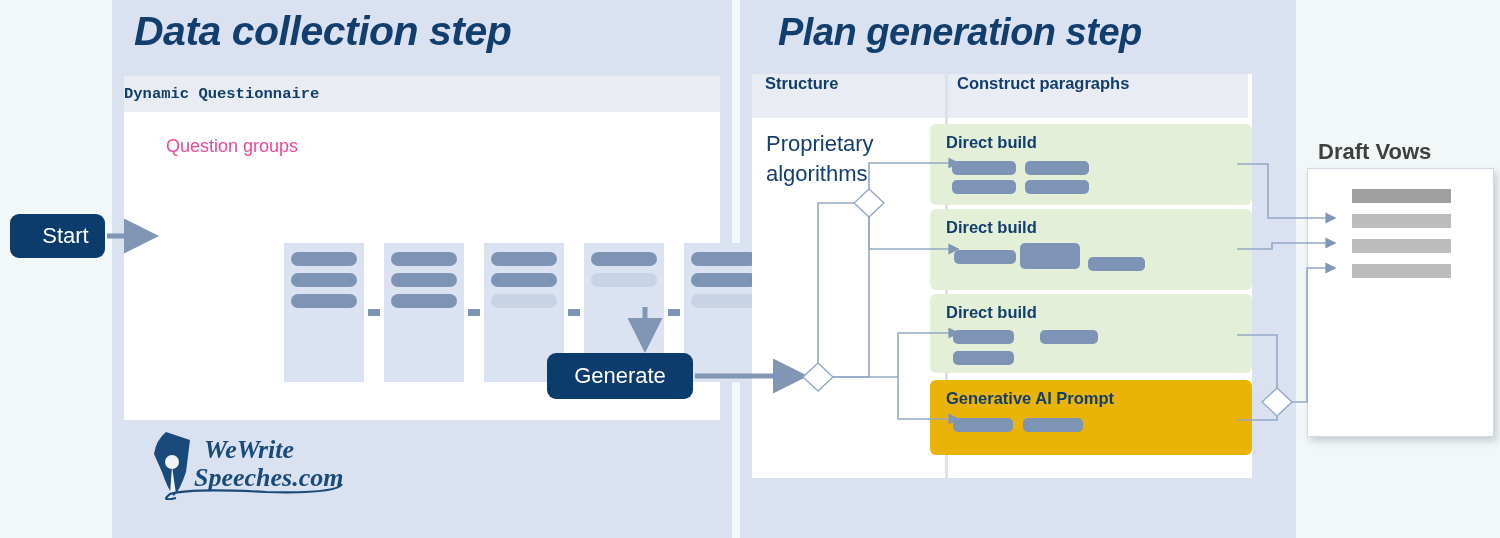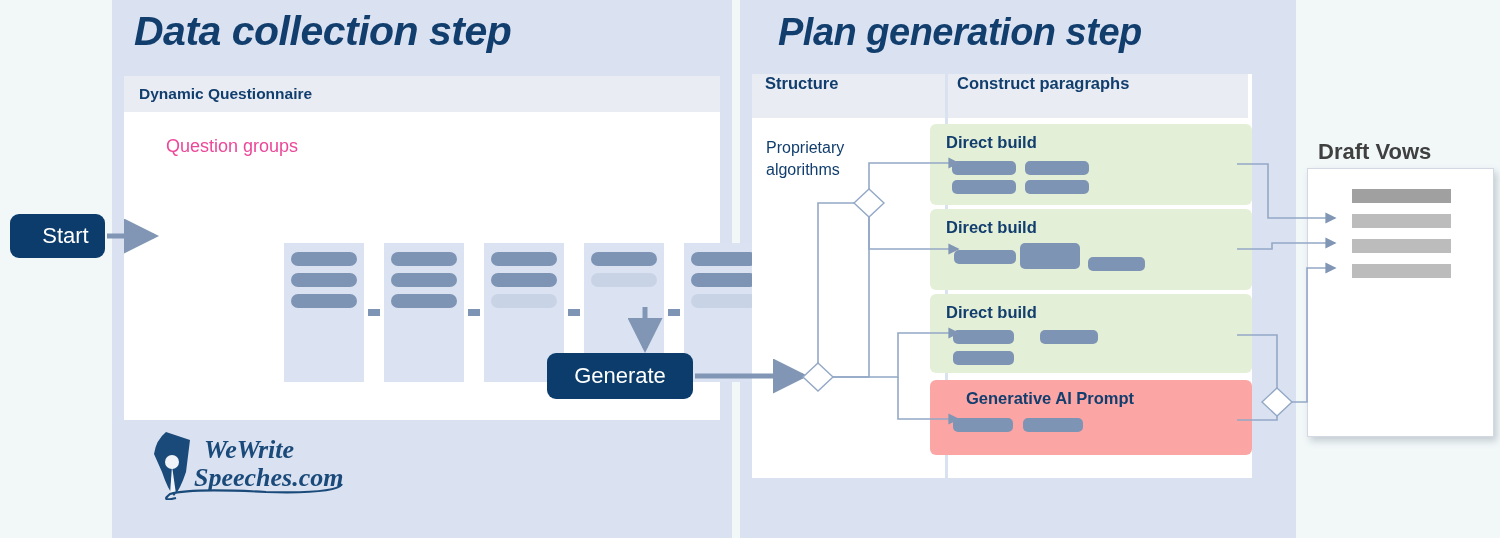--- a/index.html
+++ b/index.html
@@ -25,21 +25,21 @@
   #title-data { left: 134px; top: 8px; font-size: 41px; }
   #title-plan { left: 778px; top: 11px; font-size: 38px; }
 
   
   #dq-card {
     position: absolute; left: 124px; top: 76px;
     width: 596px; height: 344px; background: #ffffff;
   }
   #dq-header {
     height: 36px; background: #e9edf3;
-    display: flex; align-items: center; padding-left: 15px;
+    display: flex; align-items: center; padding-left: 0; font-family: Liberation Mono, monospace;
   }
   #dq-header-label {
     font-size: 15.5px; font-weight: bold; color: #123e6e;
   }
   #qg-label {
     position: absolute; left: 42px; top: 60px;
     font-size: 18px; color: #ec4899;
   }
 
   
@@ -78,27 +78,27 @@
   }
   #head-structure { left: 0;     width: 193px; }
   #head-construct { left: 192px; width: 304px; }
   .plan-head-label { font-size: 16.5px; font-weight: bold; color: #123e6e; }
   #col-divider {
     position: absolute; left: 193px; top: 0; width: 3px; height: 404px;
     background: #dae1f0;
   }
   #proprietary {
     position: absolute; left: 766px; top: 129px;
-    font-size: 16px; color: #123e6e; line-height: 1.35; margin-top: 8px;
+    font-size: 22px; color: #123e6e; line-height: 1.35;
   }
 
   
   .pcard { position: absolute; left: 930px; width: 322px; border-radius: 6px; }
   .pcard.green { background: #e4efd7; }
-  .pcard.blue  { background: #fca5a5; padding-left: 20px; }
+  .pcard.blue  { background: #eab308; }
   .pcard-title {
     font-size: 16.5px; font-weight: bold; color: #123e6e;
     padding: 9px 0 0 16px;
   }
   .pbar { position: absolute; background: #7e94b5; border-radius: 5px; height: 14px; }
 
   #pcard-1 { top: 124px; height: 81px; }
   #pcard-2 { top: 209px; height: 81px; }
   #pcard-3 { top: 294px; height: 79px; }
   #pcard-4 { top: 380px; height: 75px; }

